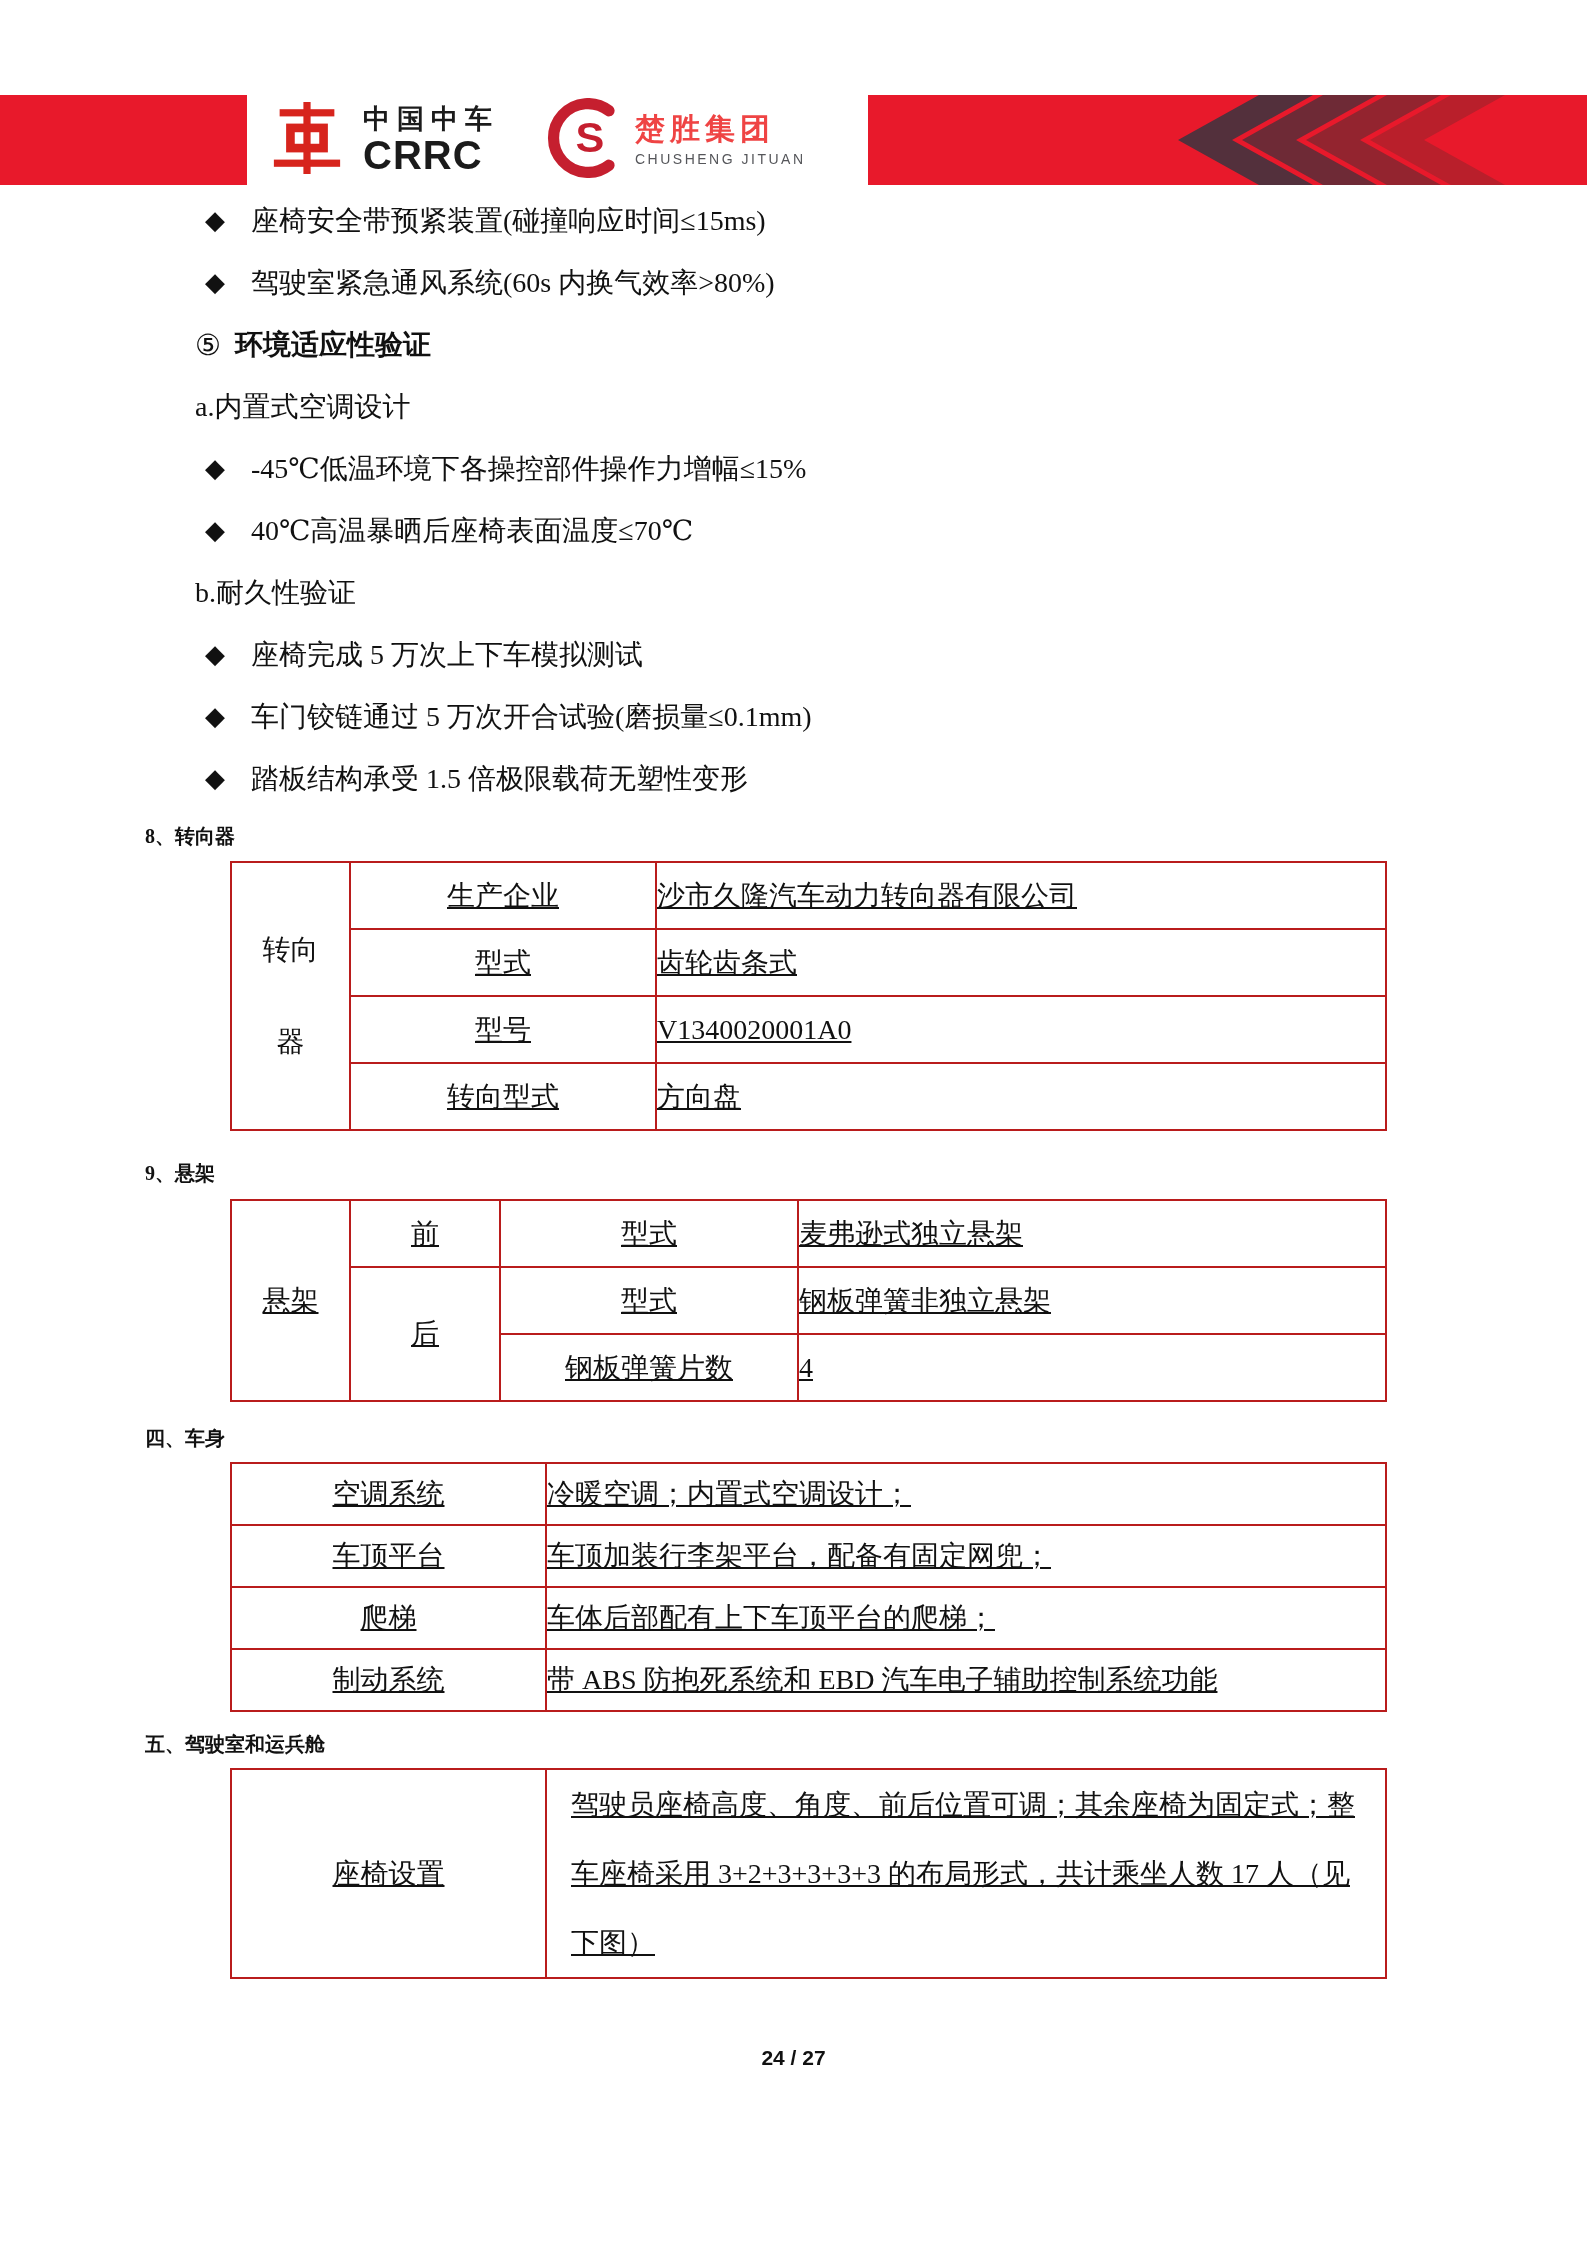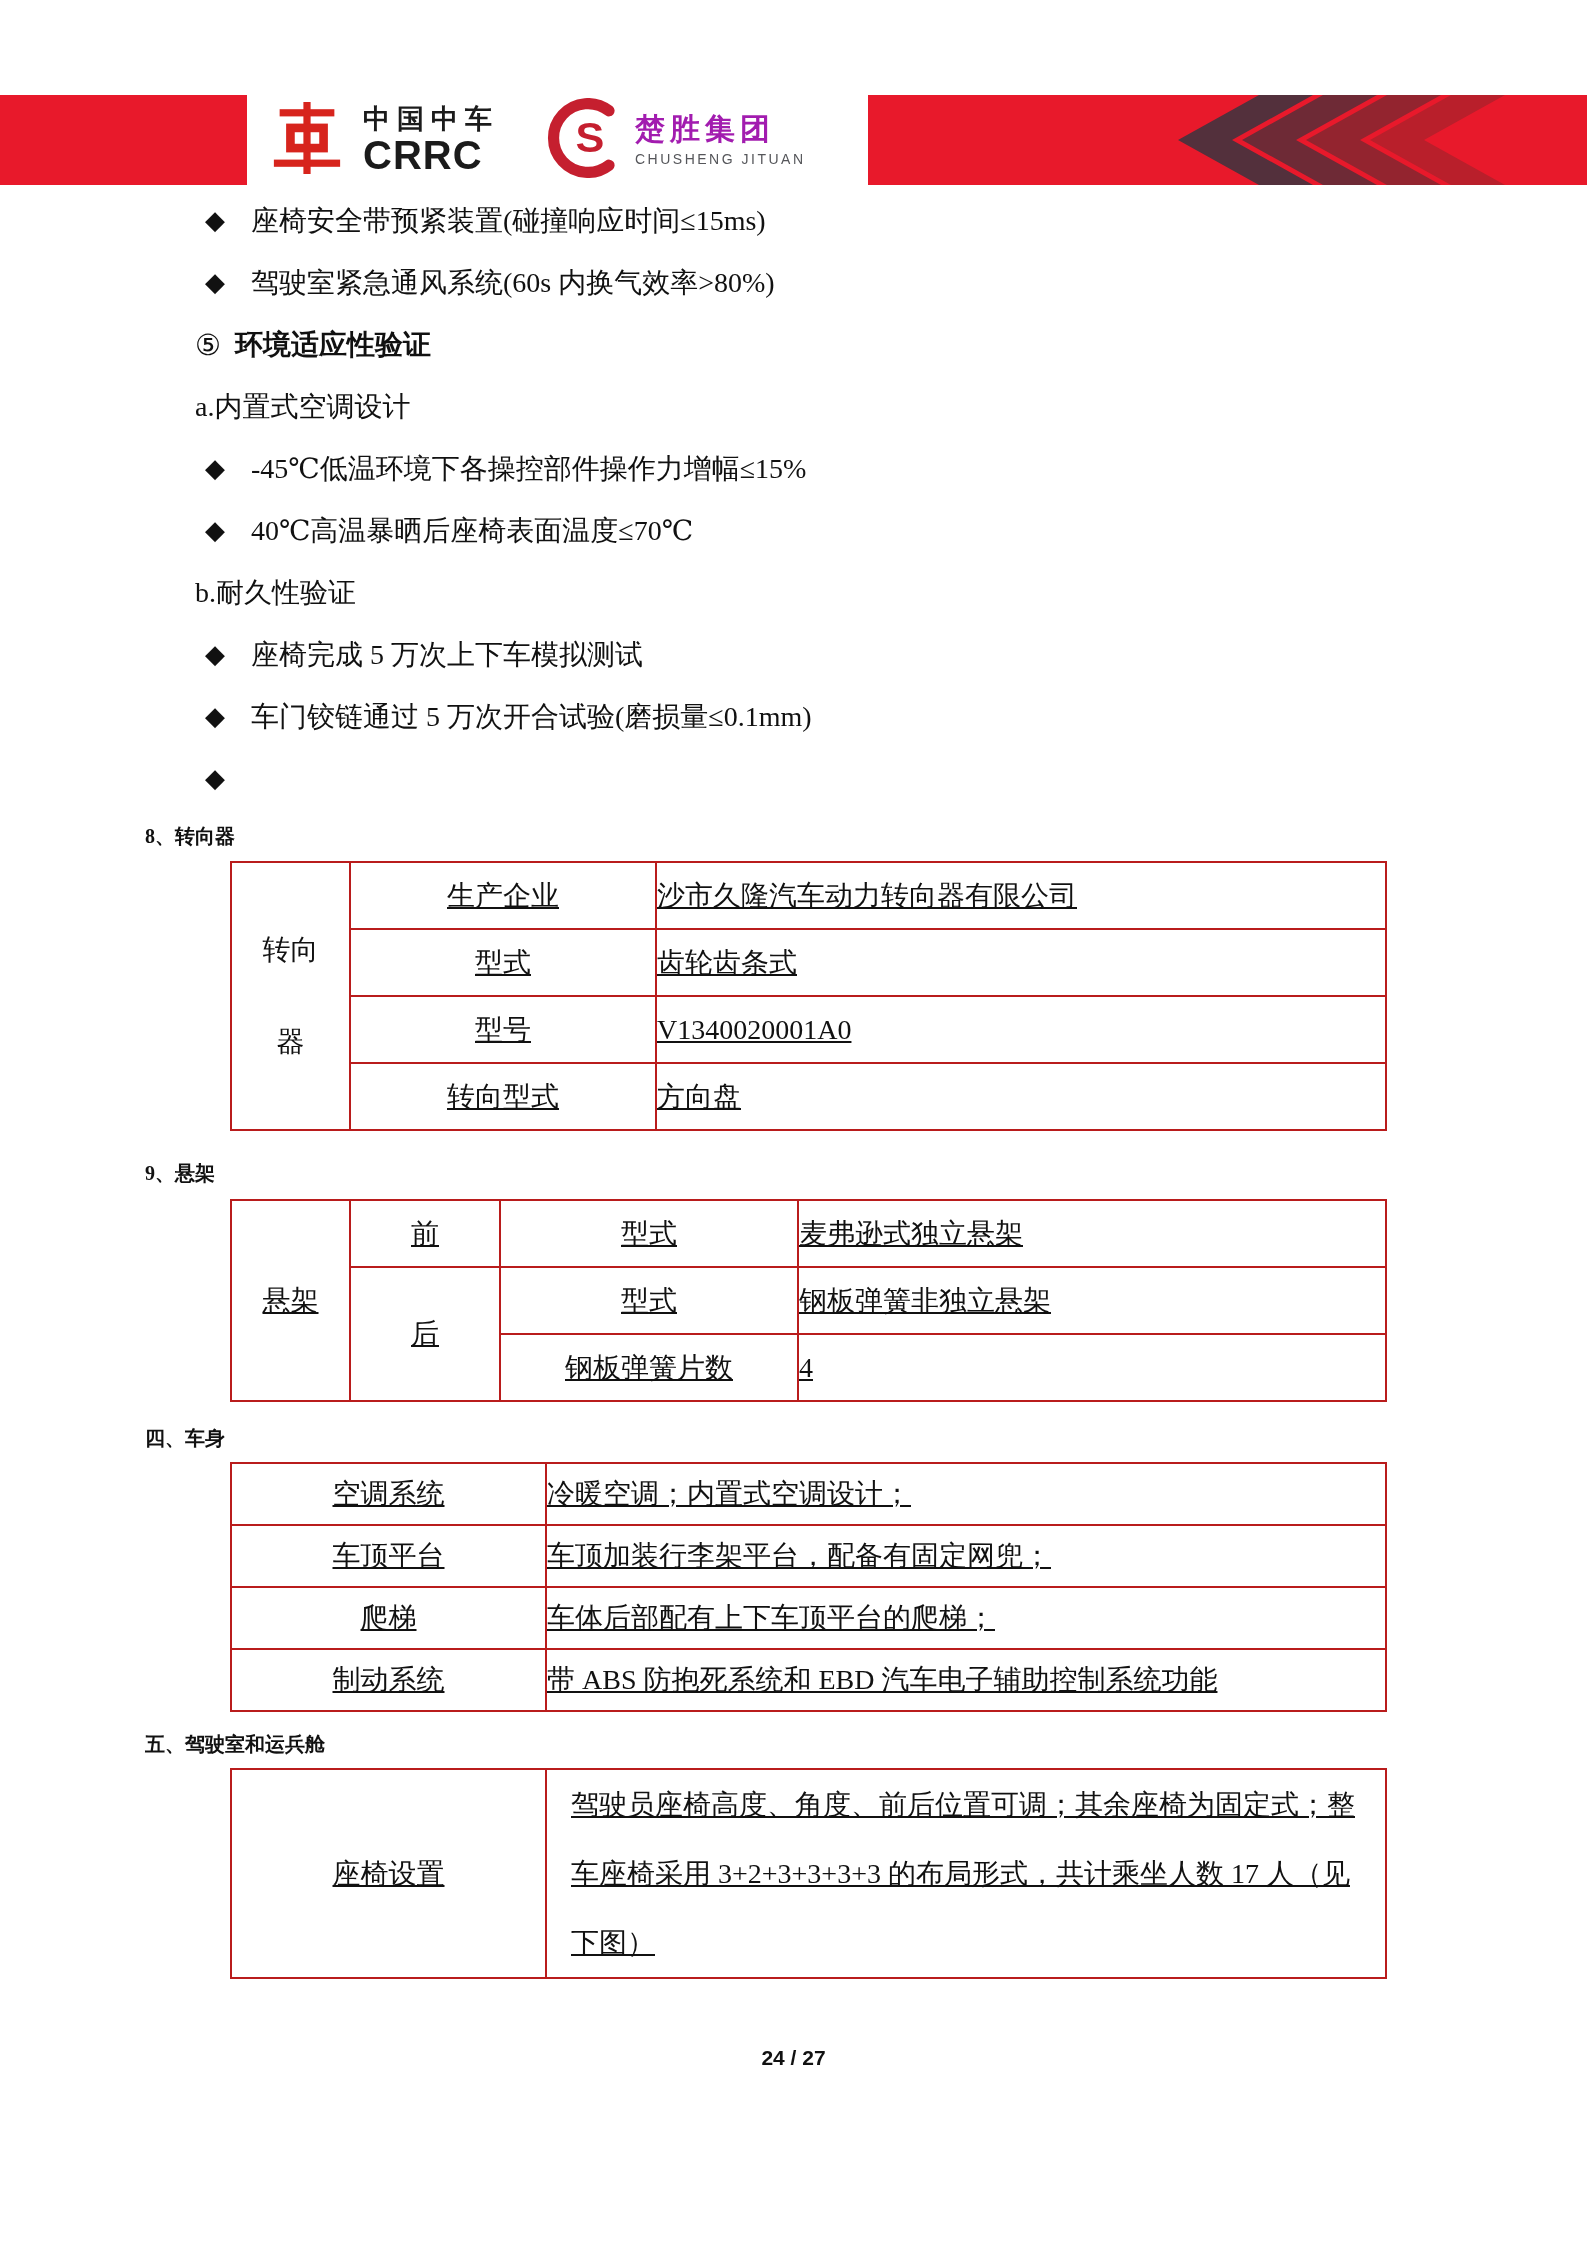--- a/index.html
+++ b/index.html
@@ -16,21 +16,21 @@
   .chev.c1{left:1178px;background:#53303c;}
   .chev.c2{left:1242px;background:#6e2a36;}
   .chev.c3{left:1306px;background:#93242f;}
   .chev.c4{left:1370px;background:#b91f2b;}
   .logo-plate{position:absolute;left:247px;top:0;width:621px;height:90px;background:#ffffff;
               display:flex;align-items:center;padding:0 24px;box-sizing:border-box;gap:20px;}
   .logo-glyph{flex:0 0 auto;}
   .ltext{display:flex;flex-direction:column;justify-content:center;line-height:1;}
   .crrc-cn{font-family:"Liberation Sans","DejaVu Sans",sans-serif;font-weight:700;font-size:27px;letter-spacing:7px;color:#1b1b1b;white-space:nowrap;}
   .crrc-en{font-family:"Liberation Sans","DejaVu Sans",sans-serif;font-weight:800;font-size:40px;letter-spacing:1px;color:#1b1b1b;margin-top:2px;}
-  .cs-cn{font-family:"Liberation Sans","DejaVu Sans",sans-serif;font-weight:700;font-size:30px;letter-spacing:5px;color:#a21caf;white-space:nowrap;}
+  .cs-cn{font-family:"Liberation Sans","DejaVu Sans",sans-serif;font-weight:700;font-size:30px;letter-spacing:5px;color:#ef4444;white-space:nowrap;}
   .cs-en{font-family:"Liberation Sans","DejaVu Sans",sans-serif;font-weight:500;font-size:14px;letter-spacing:2.5px;color:#55565a;margin-top:8px;white-space:nowrap;}
   .cs-group{margin-left:26px;display:flex;align-items:center;gap:10px;}
   
   .content{position:absolute;left:0;top:190px;width:1587px;}
   .row{height:62px;display:flex;align-items:center;font-size:28px;}
   .row.bullet{padding-left:205px;}
   .row.plain{padding-left:195px;}
   .row.circ{padding-left:195px;}
   .bmark{font-size:26px;margin-right:26px;line-height:1;}
   .cmark{font-size:29px;margin-right:14px;line-height:1;}
@@ -128,20 +128,21 @@
     <div class="row bullet">
       <span class="bmark">◆</span>
       <span class="txt">座椅完成 5 万次上下车模拟测试</span>
     </div>
     <div class="row bullet">
       <span class="bmark">◆</span>
       <span class="txt">车门铰链通过 5 万次开合试验(磨损量≤0.1mm)</span>
     </div>
     <div class="row bullet">
       <span class="bmark">◆</span>
+      <span class="txt">踏板结构承受 1.5 倍极限载荷无塑性变形</span>
     </div>
 
     <div class="h h8">8、转向器</div>
     <table class="spec t8">
       <colgroup>
           <col style="width:119px">
           <col style="width:306px">
           <col style="width:730px">
         </colgroup>
       <tbody>

